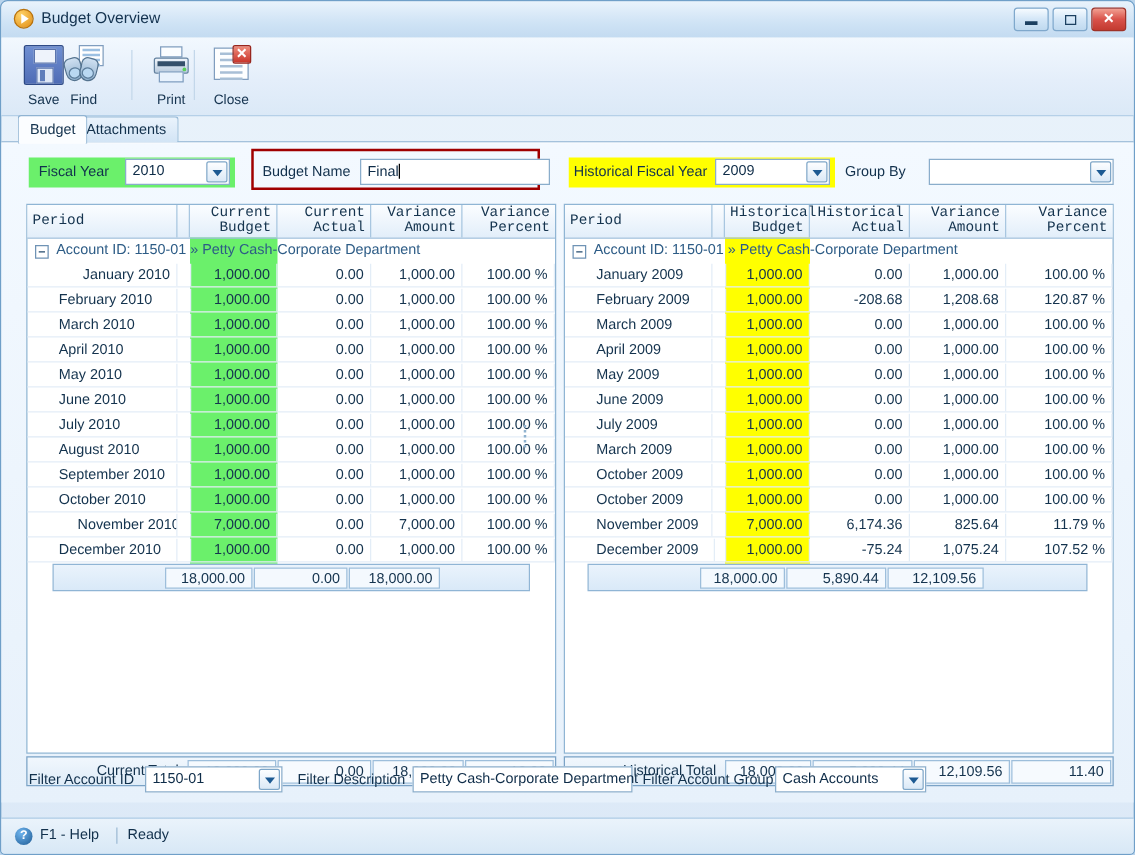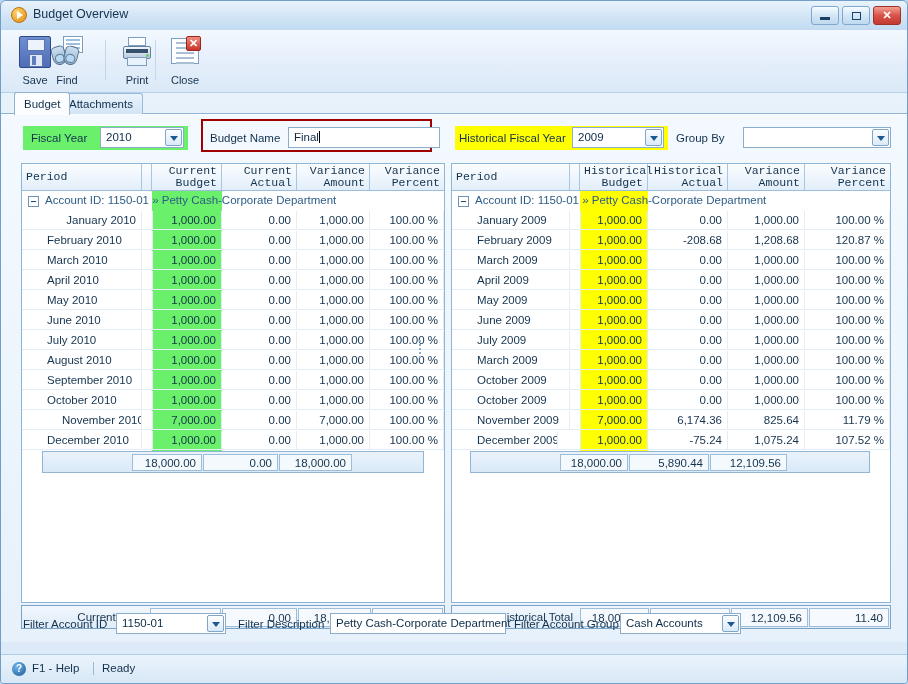--- a/index.html
+++ b/index.html
@@ -565,21 +565,21 @@
           </div>
           <div class="grow" style="top: 247px;">
             <div class="gcell " style="left: 0px; width: 118px; padding-left: 25px;">November 2009</div>
             <div class="gcell " style="left: 118px; width: 10px; border-right: 1px solid rgb(227, 237, 247);"></div>
             <div class="gcell r" style="left: 128px; width: 68px;">7,000.00</div>
             <div class="gcell r" style="left: 196px; width: 80px;">6,174.36</div>
             <div class="gcell r" style="left: 276px; width: 77px;">825.64</div>
             <div class="gcell r" style="left: 353px; width: 85px;">11.79 %</div>
           </div>
           <div class="grow" style="top: 267px;">
-            <div class="gcell " style="left: 0px; width: 106px; padding-left: 25px; text-align: right;">December 2009</div>
+            <div class="gcell " style="left: 0px; width: 120px; padding-left: 25px;">December 2009</div>
             <div class="gcell " style="left: 118px; width: 10px; border-right: 1px solid rgb(227, 237, 247);"></div>
             <div class="gcell r" style="left: 128px; width: 68px;">1,000.00</div>
             <div class="gcell r" style="left: 196px; width: 80px;">-75.24</div>
             <div class="gcell r" style="left: 276px; width: 77px;">1,075.24</div>
             <div class="gcell r" style="left: 353px; width: 85px;">107.52 %</div>
           </div>
         </div>
 
       <div class="subtotal" style="left:18px;top:287px;width:400px;">
         <div class="stcell" style="left:89px;width:68px;">18,000.00</div>

